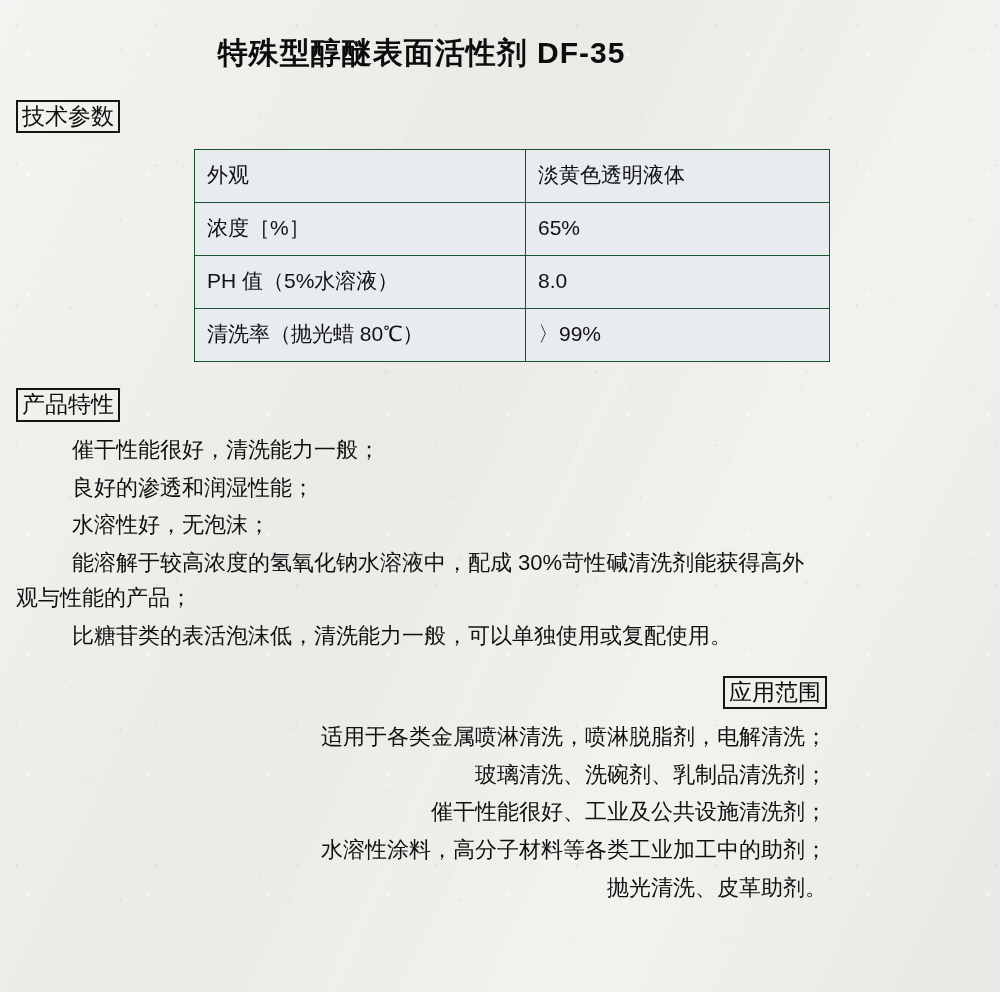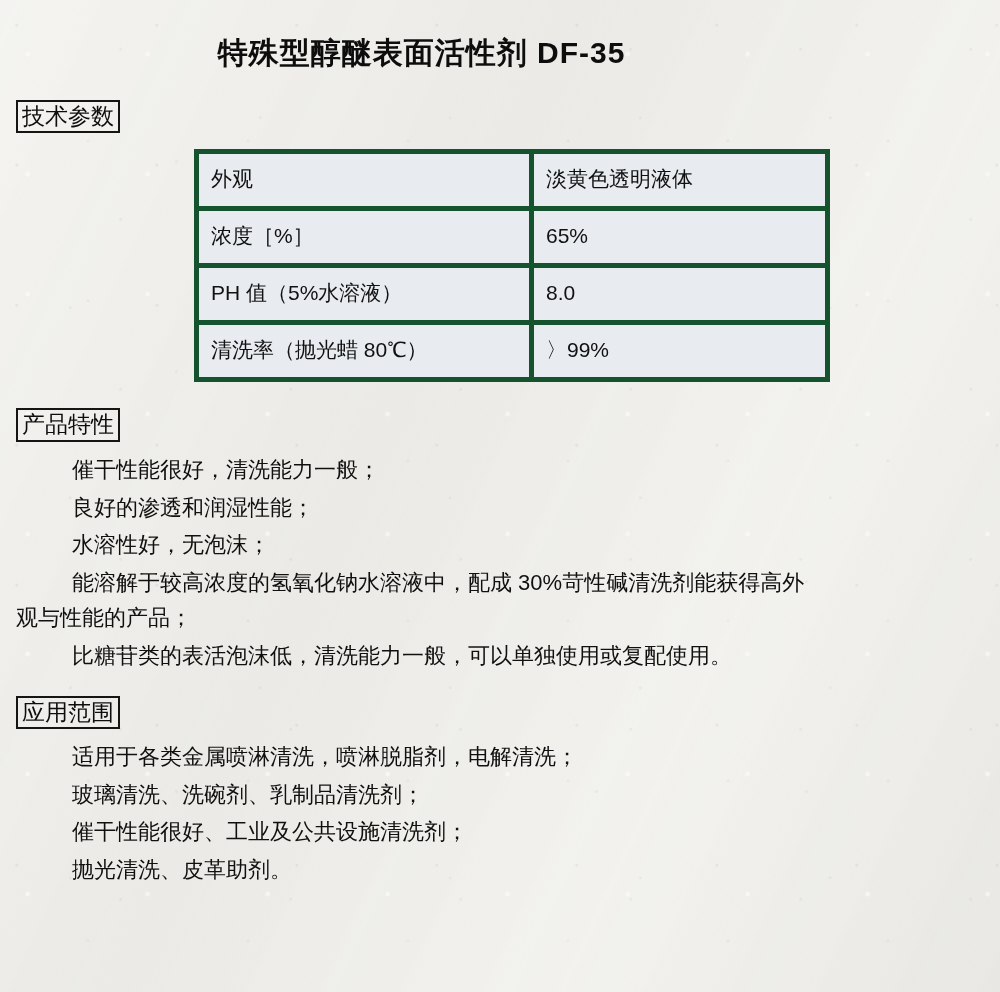--- a/index.html
+++ b/index.html
@@ -64,21 +64,21 @@
     margin: 16px 0 26px 178px;
     width: 636px;
   }
   table.spec-table {
     border-collapse: collapse;
     width: 100%;
     background: #e9ecef;
     table-layout: fixed;
   }
   table.spec-table td {
-    border: 5px solid #14532d;
+    border: 1px solid #14532d;
     padding: 9px 10px 11px 12px;
     font-size: 21px;
     color: #111;
     height: 32px;
     vertical-align: middle;
     background: #e8ebef;
   }
   table.spec-table td.label-cell {
     width: 308px;
   }
@@ -93,20 +93,21 @@
     color: #101010;
     text-indent: 56px;
     margin-bottom: 2px;
   }
   .features-list li.wrap-item {
     text-indent: 56px;
     padding-right: 8px;
   }
   .apps-section {
     margin-top: 22px;
+    text-align: right;
   }
 </style>
 </head>
 <body>
 
 <div class="paper-texture"></div>
 
 <div class="page">
 
   <div class="doc-title">特殊型醇醚表面活性剂 DF-35</div>
@@ -147,17 +148,18 @@
       <li>比糖苷类的表活泡沫低，清洗能力一般，可以单独使用或复配使用。</li>
     </ul>
   </div>
 
   <div class="section-block apps-section">
     <div class="section-heading">应用范围</div>
     <ul class="apps-list">
       <li>适用于各类金属喷淋清洗，喷淋脱脂剂，电解清洗；</li>
       <li>玻璃清洗、洗碗剂、乳制品清洗剂；</li>
       <li>催干性能很好、工业及公共设施清洗剂；</li>
+      <li>水溶性涂料，高分子材料等各类工业加工中的助剂；</li>
       <li>抛光清洗、皮革助剂。</li>
     </ul>
   </div>
 
 </div>
 
 </body></html>

